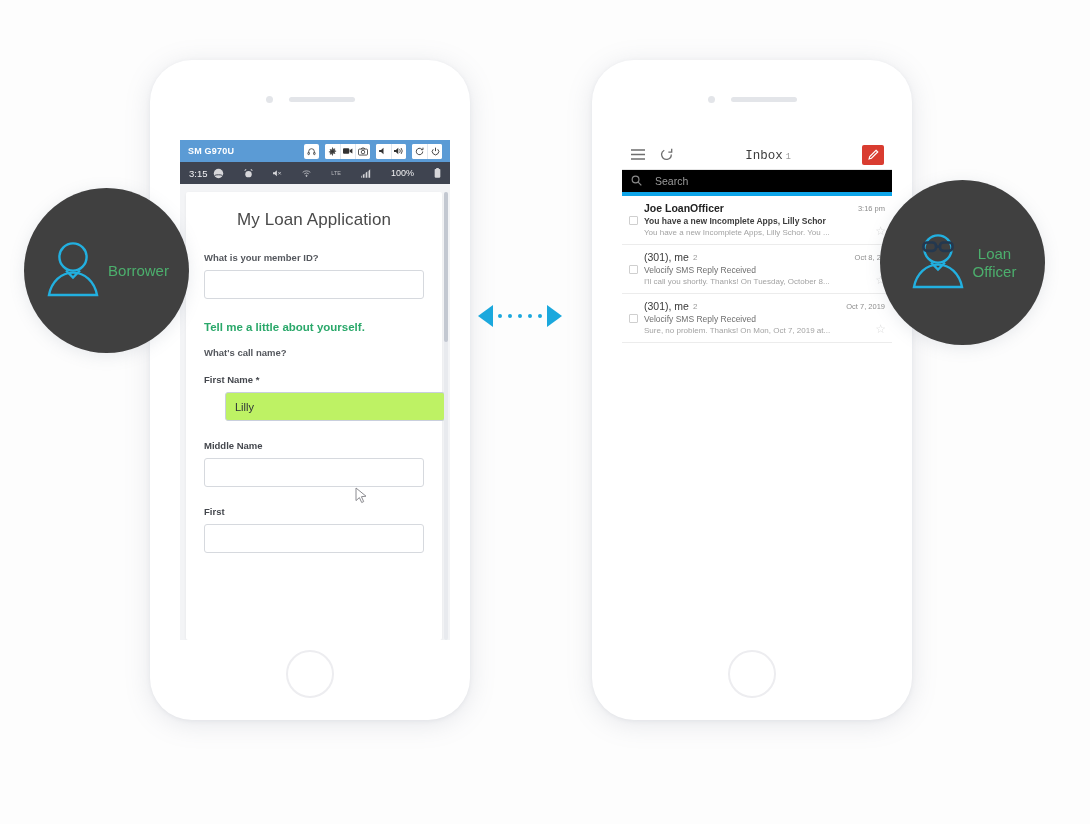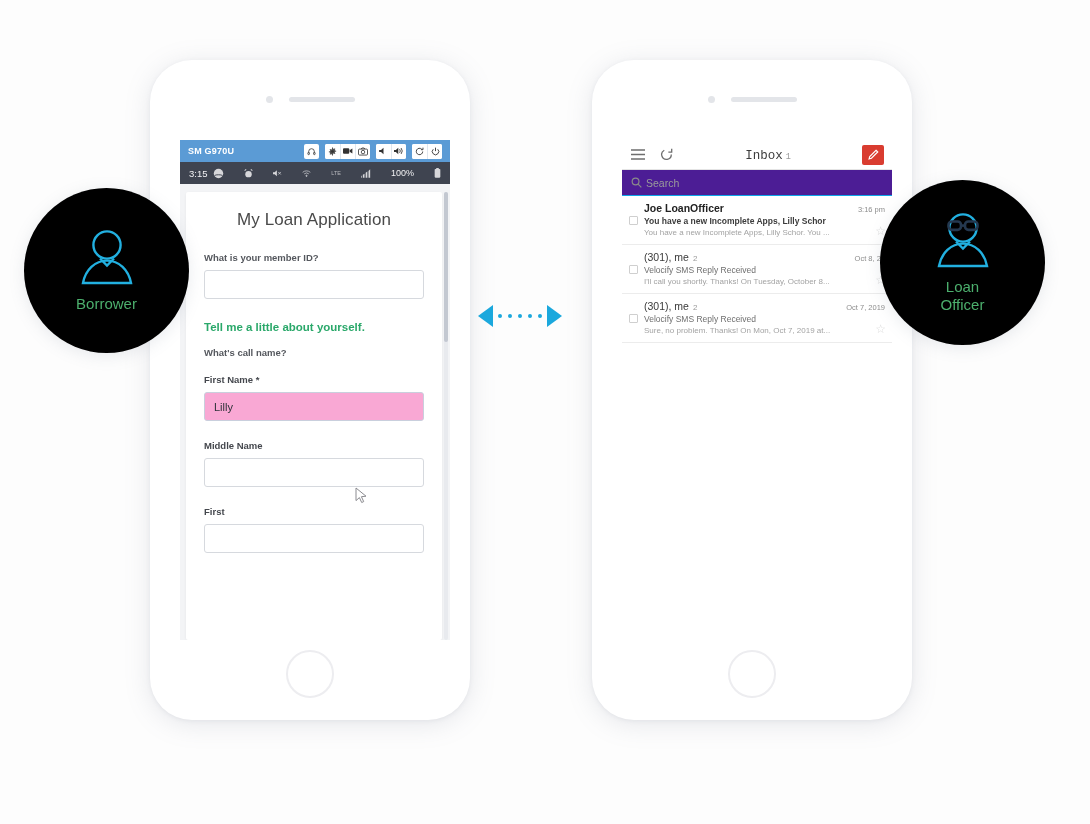--- a/index.html
+++ b/index.html
@@ -87,21 +87,21 @@
     text-align: center; font-size: 17px; color: #4a4a4a;
     font-weight: normal; margin-bottom: 22px; letter-spacing: .1px;
   }
   .q-label { font-size: 9.5px; color: #55585e; font-weight: bold; margin-bottom: 7px; }
   .field {
     width: 100%; height: 29px; border: 1px solid #d6d9de;
     border-radius: 3px; background: #ffffff;
     font-size: 11px; color: #2d3138; padding: 0 9px;
     font-family: "Liberation Sans", sans-serif;
   }
-  .field.filled { background: #f9a8d4; border-color: #c9cfdd; }
+  .field.filled { background: #bef264; border-color: #c9cfdd; margin-left: 21px; }
   .section-head {
     font-size: 11.5px; font-weight: bold; color: #2aa86a;
     margin: 22px 0 14px 0;
   }
   .sub-q { font-size: 9.5px; color: #55585e; font-weight: bold; margin-bottom: 16px; }
   .fld-label { font-size: 9.5px; color: #44474d; font-weight: bold; margin-bottom: 7px; }
   .fld-group { margin-bottom: 19px; }
 
   .scroll-track {
     position: absolute; right: 2px; top: 8px; bottom: 0; width: 4px;
@@ -125,57 +125,57 @@
   }
   .mail-title-wrap { flex: 1; text-align: center; }
   .mail-title { font-size: 12.5px; color: #3c3c3c; }
   .mail-count { font-size: 8.5px; color: #9a9a9a; margin-left: 3px; }
   .compose-btn {
     width: 22px; height: 20px; background: #d93c30; border-radius: 2px;
     display: flex; align-items: center; justify-content: center; color: #fff;
   }
 
   .search-row {
-    height: 26px; display: flex; align-items: center; gap: 4px;
-    padding: 0 9px; border-bottom: 1px solid #0ea5e9; background: #4c1d95;
+    height: 26px; display: flex; align-items: center; gap: 13px;
+    padding: 0 9px; border-bottom: 4px solid #0ea5e9; background: #000000;
   }
   .search-ph { font-size: 10.5px; color: #9b9b9b; }
 
   .mail-list { background: #ffffff; }
   .mail-row {
     display: flex; padding: 6px 7px 7px 7px;
     border-bottom: 1px solid #ececec; position: relative;
   }
   .mail-cb {
     width: 9px; height: 9px; border: 1px solid #cfcfcf; border-radius: 1px;
     margin-top: 14px; margin-right: 6px; flex-shrink: 0; background: #fff;
   }
   .mail-body { flex: 1; min-width: 0; }
-  .mail-line1 { display: flex; align-items: flex-end; }
+  .mail-line1 { display: flex; align-items: center; }
   .mail-from { font-size: 10.5px; color: #222; font-weight: bold; }
   .mail-from.reg { font-weight: normal; color: #3a3a3a; }
   .mail-thread { font-size: 8px; color: #9a9a9a; margin-left: 4px; }
   .mail-date { font-size: 7.5px; color: #8d8d8d; margin-left: auto; white-space: nowrap; padding-left: 6px; }
   .mail-subj {
     font-size: 8.5px; color: #3c3c3c; font-weight: bold; margin-top: 2px;
     white-space: nowrap; overflow: hidden; text-overflow: ellipsis;
   }
   .mail-subj.reg { font-weight: normal; color: #6e6e6e; }
   .mail-snip {
     font-size: 8px; color: #a3a3a3; margin-top: 2px;
     white-space: nowrap; overflow: hidden; padding-right: 16px;
   }
   .star { position: absolute; right: 6px; bottom: 7px; color: #dcdcdc; font-size: 12px; line-height: 1; }
 
   
   .badge {
     position: absolute; width: 165px; height: 165px; border-radius: 50%;
-    background: #000000;
+    background: #404040;
     box-shadow: 0 3px 16px rgba(120,130,150,0.16);
-    display: flex; flex-direction: column;
+    display: flex; flex-direction: row;
     align-items: center; justify-content: center; gap: 6px;
   }
   .badge-left  { left: 24px;  top: 188px; }
   .badge-right { left: 880px; top: 180px; }
   .badge-label {
     font-size: 15px; color: #4caf6d; text-align: center; line-height: 1.15;
   }
 
   
   .arrow-wrap {

